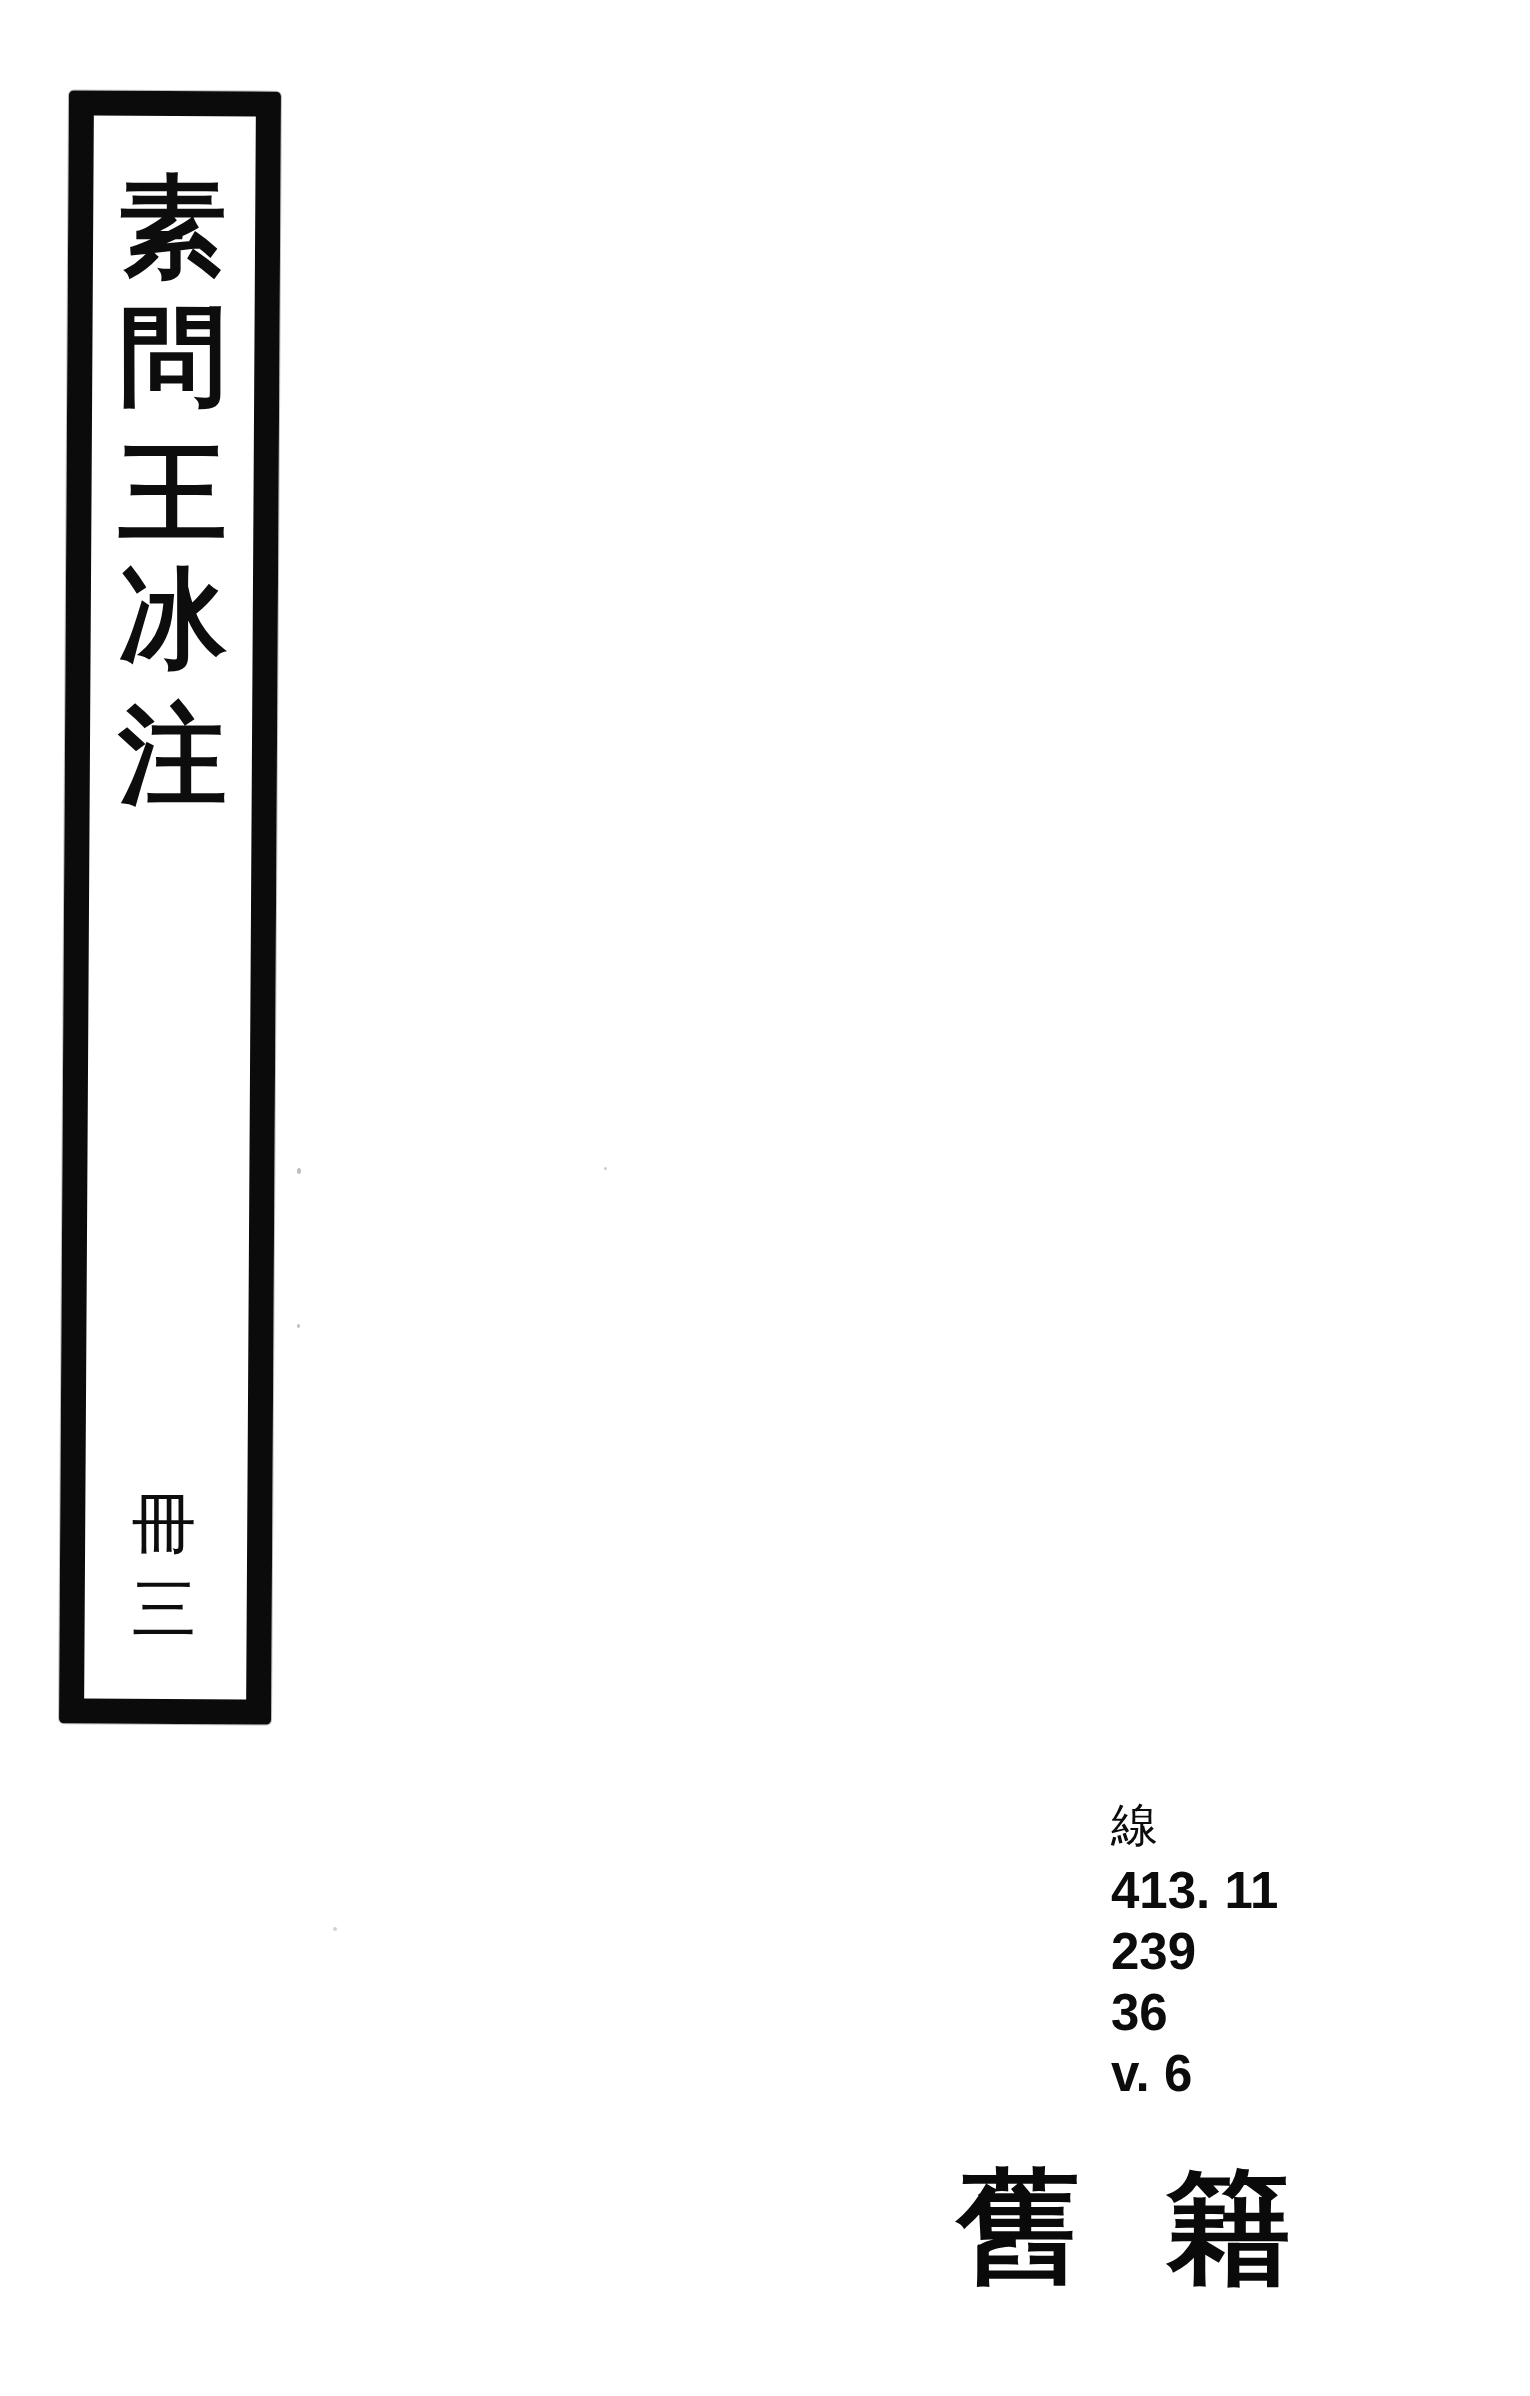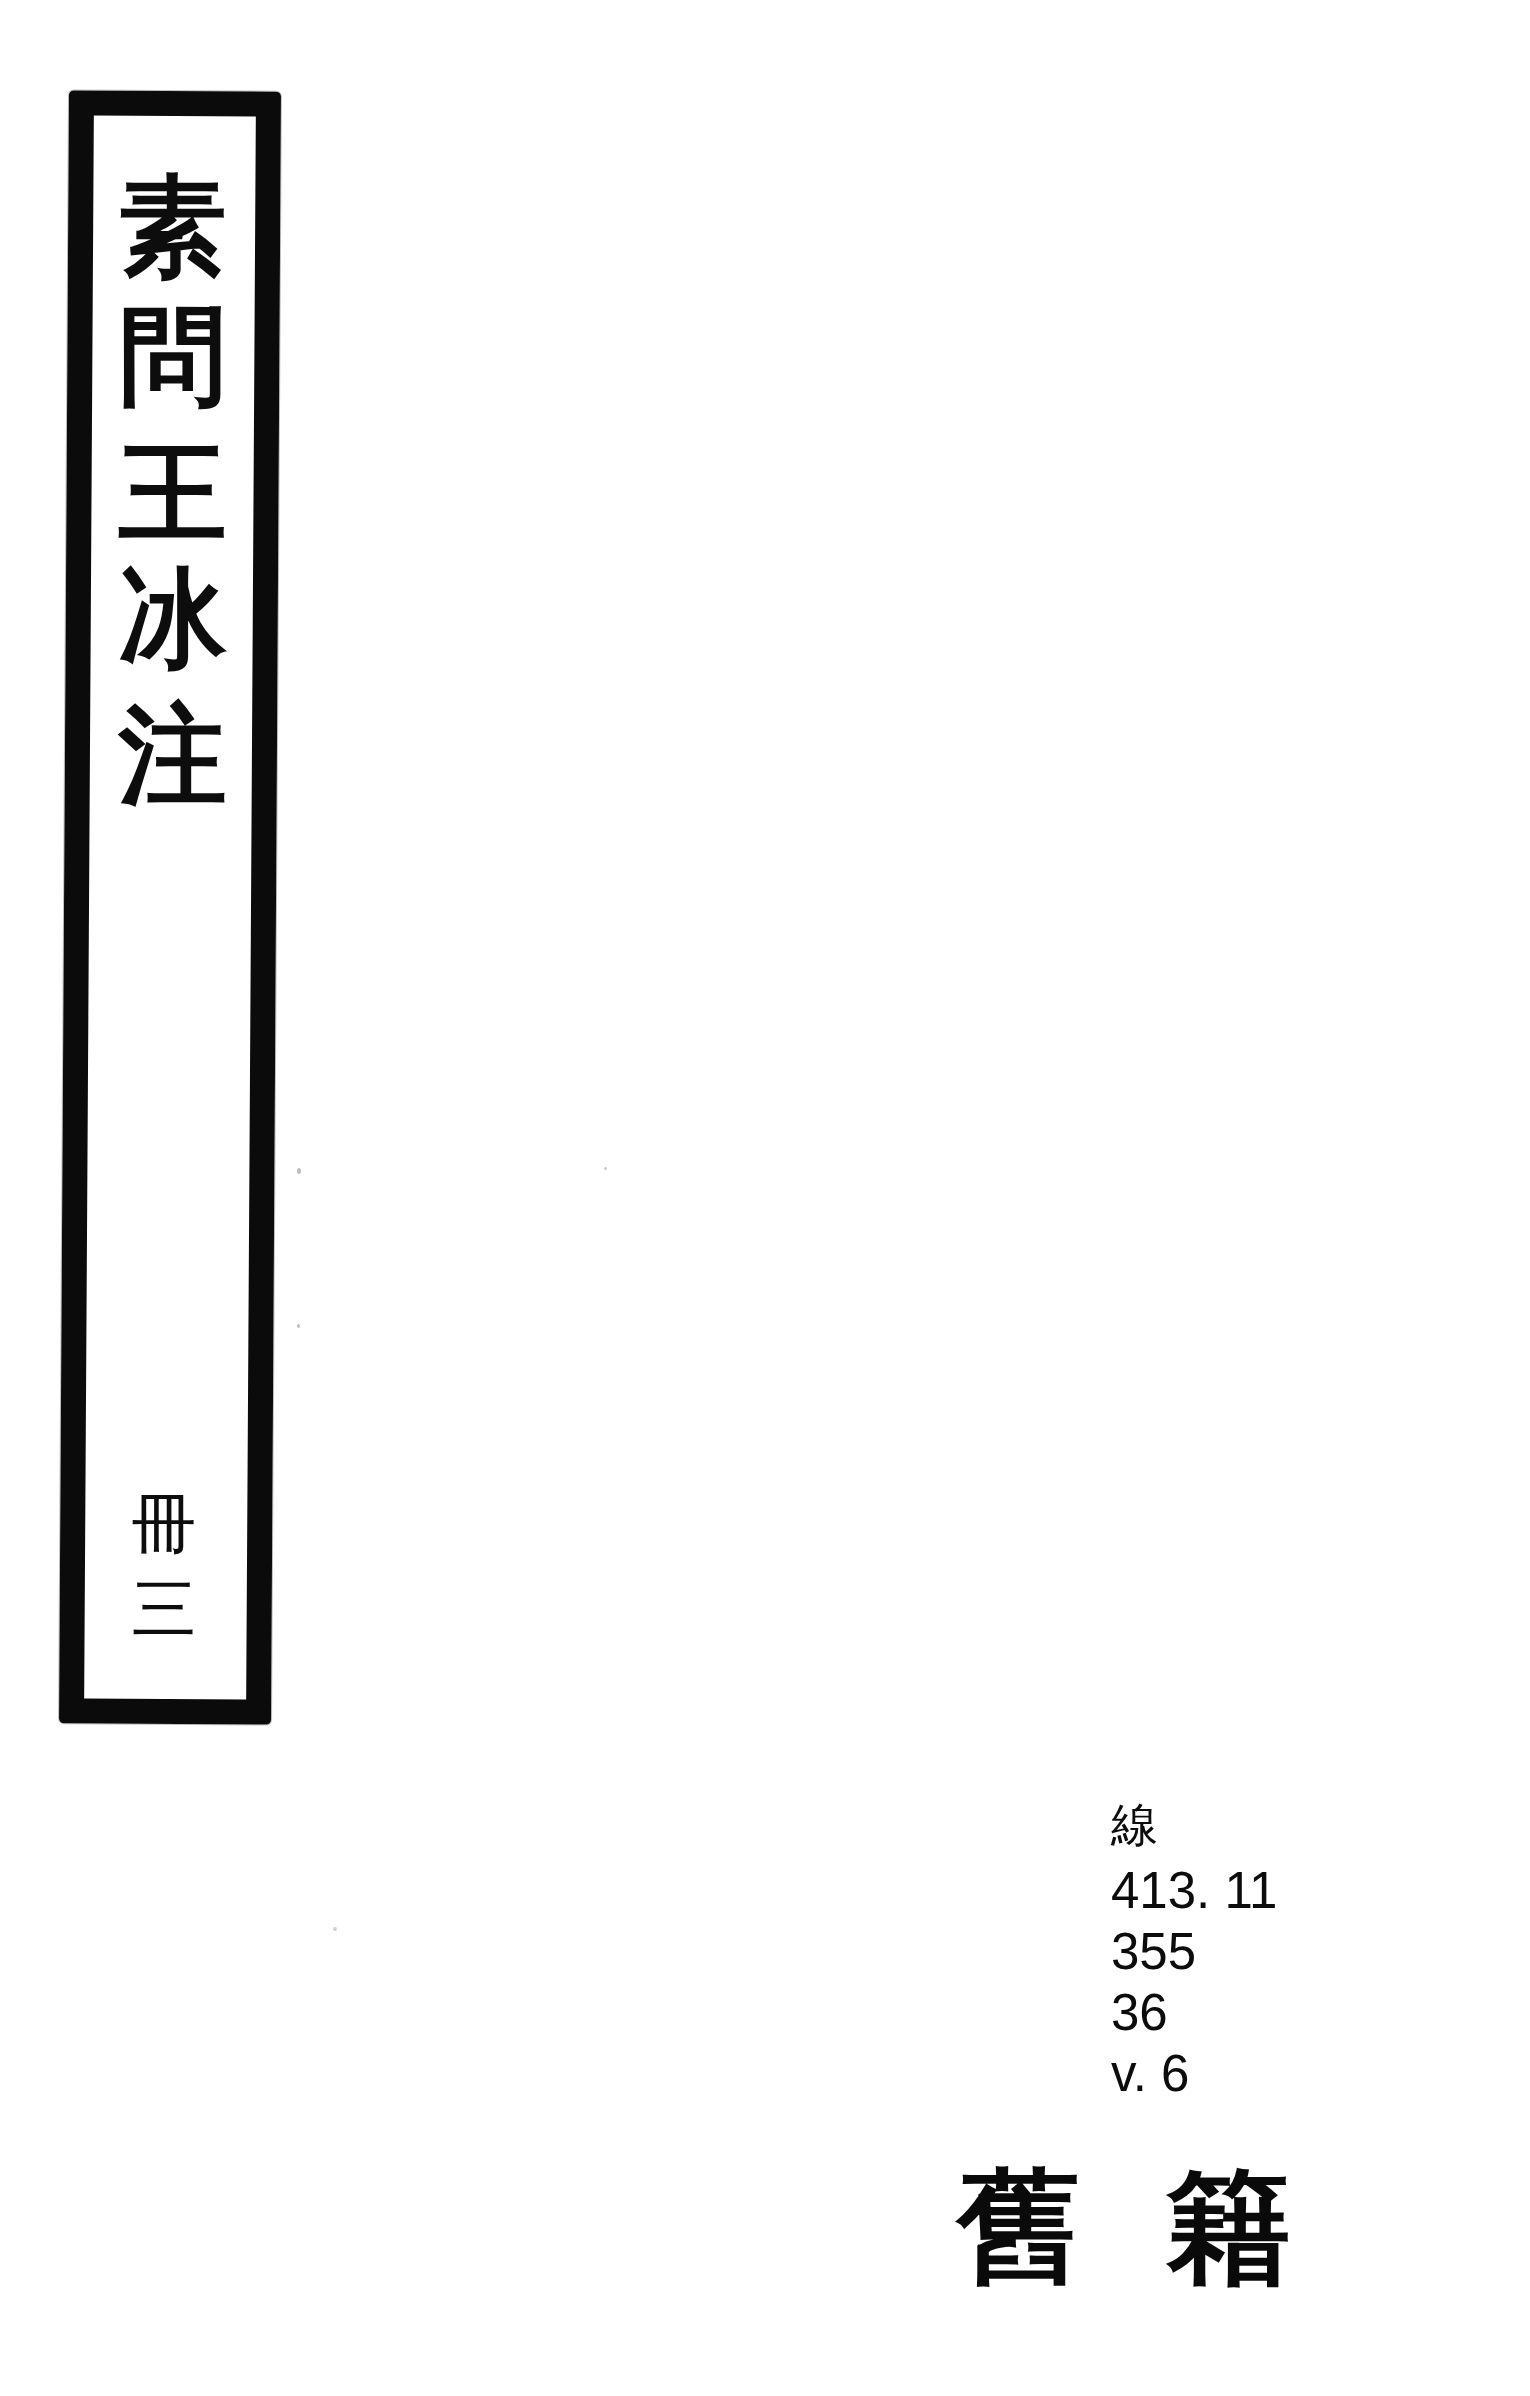--- a/index.html
+++ b/index.html
@@ -54,21 +54,21 @@
     width: 51px;
     font-size: 47px;
     text-align: left;
     font-weight: 500;
   }
   .cn-line {
     position: absolute;
     left: 1111px;
     line-height: 1;
     font-size: 51px;
-    font-weight: 400;
+    font-weight: 700;
     font-family: "Liberation Sans", sans-serif;
     color: #0c0c0c;
     white-space: pre;
     letter-spacing: 0px;
   }
   .stamp-char {
     width: 113px;
     top: 2165px;
     font-size: 124px;
     font-weight: 700;
@@ -102,21 +102,21 @@
   </div>
 
   <div>
     <span class="cjk vol-char" style="top:1491px">冊</span>
     <span class="cjk vol-char" style="top:1576px">三</span>
   </div>
 
   <div>
     <span class="cjk material-char">線</span>
     <span class="cn-line" style="top:1865px">413. 11</span>
-    <span class="cn-line" style="top:1926px">355</span>
+    <span class="cn-line" style="top:1926px">239</span>
     <span class="cn-line" style="top:1987px">36</span>
     <span class="cn-line" style="top:2048px">v. 6</span>
   </div>
 
   <div>
     <span class="cjk stamp-char" style="left:956px">舊</span>
     <span class="cjk stamp-char" style="left:1167px">籍</span>
   </div>
 
   <div class="speck s1"></div>

